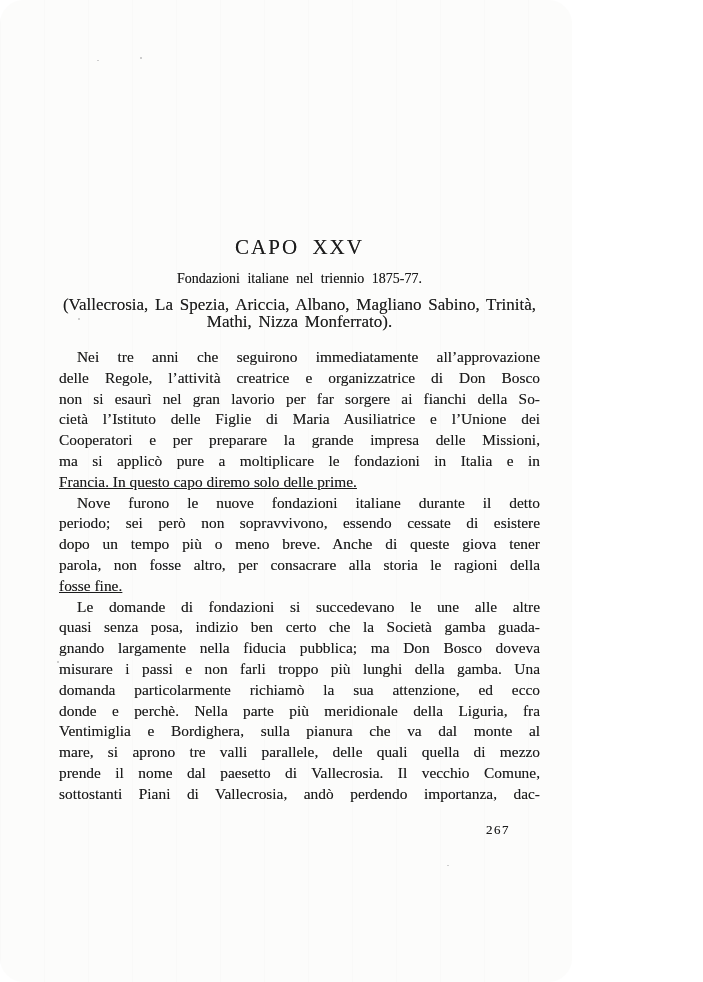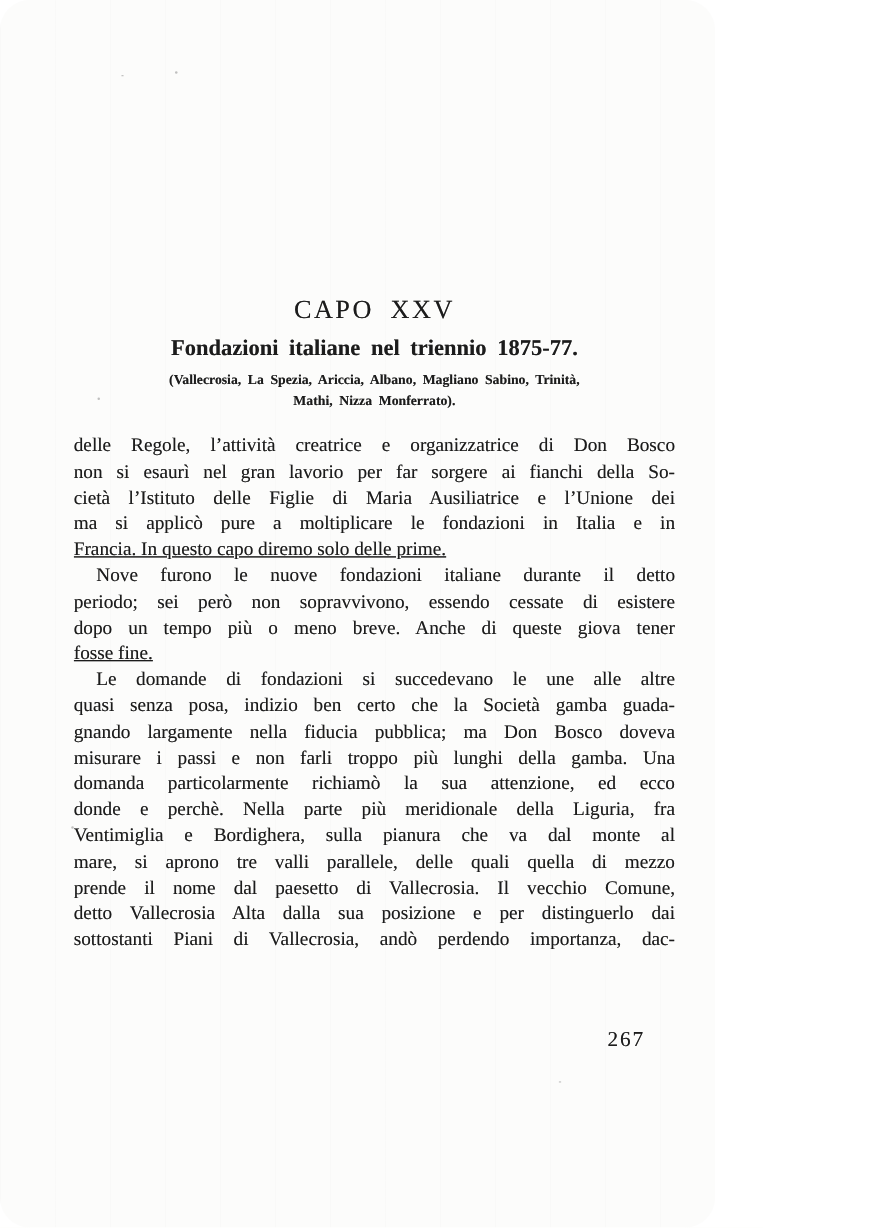--- a/index.html
+++ b/index.html
@@ -25,30 +25,30 @@
   }
   .chapter {
     font-size: 21px;
     letter-spacing: 2px;
     word-spacing: 6px;
     line-height: 22px;
     margin-bottom: 12px;
     text-shadow: 0 0 0.5px rgba(20,20,20,0.55);
   }
   .section-title {
-    font-size: 18px;
-    font-weight: bold;
+    font-size: 14px;
+    font-weight: normal;
     word-spacing: 4px;
     line-height: 17px;
     margin-bottom: 9px;
     text-shadow: 0 0 0.5px rgba(20,20,20,0.55);
   }
   .subtitle {
-    font-size: 11px;
-    font-weight: bold;
+    font-size: 17px;
+    font-weight: normal;
     line-height: 17.3px;
     word-spacing: 2.5px;
     text-shadow: 0 0 0.4px rgba(20,20,20,0.5);
   }
   .body-text {
     position: absolute;
     left: 59px; top: 347px; width: 481px;
     font-size: 15.4px;
     text-shadow: 0 0 0.5px rgba(20,20,20,0.5);
   }
@@ -57,21 +57,21 @@
     line-height: 20.8px;
     text-align: justify;
     text-align-last: justify;
     overflow: hidden;
   }
   .line.first { text-indent: 18px; }
   .line.lastleft { text-align-last: left; text-decoration: underline; }
   .page-number {
     position: absolute;
     left: 486px; top: 822px;
-    font-size: 17px;
+    font-size: 13px;
     letter-spacing: 1.5px;
     text-shadow: 0 0 0.5px rgba(20,20,20,0.5);
   }
   .speck {
     position: absolute;
     background: #8d8d8d;
     border-radius: 50%;
     opacity: 0.55;
   }
 </style>
@@ -91,41 +91,43 @@
     <div class="chapter">CAPO XXV</div>
     <div class="section-title">Fondazioni italiane nel triennio 1875-77.</div>
     <div class="subtitle">
       <div>(Vallecrosia, La Spezia, Ariccia, Albano, Magliano Sabino, Trinità,</div>
       <div>Mathi, Nizza Monferrato).</div>
     </div>
   </header>
 
   <main class="body-text" id="body-text">
       <div class="paragraph">
+        <div class="line first">Nei tre anni che seguirono immediatamente all’approvazione</div>
         <div class="line">delle Regole, l’attività creatrice e organizzatrice di Don Bosco</div>
         <div class="line">non si esaurì nel gran lavorio per far sorgere ai fianchi della So-</div>
         <div class="line">cietà l’Istituto delle Figlie di Maria Ausiliatrice e l’Unione dei</div>
+        <div class="line">Cooperatori e per preparare la grande impresa delle Missioni,</div>
         <div class="line">ma si applicò pure a moltiplicare le fondazioni in Italia e in</div>
         <div class="line lastleft">Francia. In questo capo diremo solo delle prime.</div>
       </div>
       <div class="paragraph">
         <div class="line first">Nove furono le nuove fondazioni italiane durante il detto</div>
         <div class="line">periodo; sei però non sopravvivono, essendo cessate di esistere</div>
         <div class="line">dopo un tempo più o meno breve. Anche di queste giova tener</div>
+        <div class="line">parola, non fosse altro, per consacrare alla storia le ragioni della</div>
         <div class="line lastleft">fosse fine.</div>
       </div>
       <div class="paragraph">
         <div class="line first">Le domande di fondazioni si succedevano le une alle altre</div>
         <div class="line">quasi senza posa, indizio ben certo che la Società gamba guada-</div>
         <div class="line">gnando largamente nella fiducia pubblica; ma Don Bosco doveva</div>
         <div class="line">misurare i passi e non farli troppo più lunghi della gamba. Una</div>
         <div class="line">domanda particolarmente richiamò la sua attenzione, ed ecco</div>
         <div class="line">donde e perchè. Nella parte più meridionale della Liguria, fra</div>
         <div class="line">Ventimiglia e Bordighera, sulla pianura che va dal monte al</div>
         <div class="line">mare, si aprono tre valli parallele, delle quali quella di mezzo</div>
         <div class="line">prende il nome dal paesetto di Vallecrosia. Il vecchio Comune,</div>
-        <div class="line">detto Vallecrosia Alta dalla sua posizione e per distinguerlo dai</div>
         <div class="line">sottostanti Piani di Vallecrosia, andò perdendo importanza, dac-</div>
       </div>
     </main>
 
   <div class="page-number">267</div>
 </div>
 
 </body></html>

